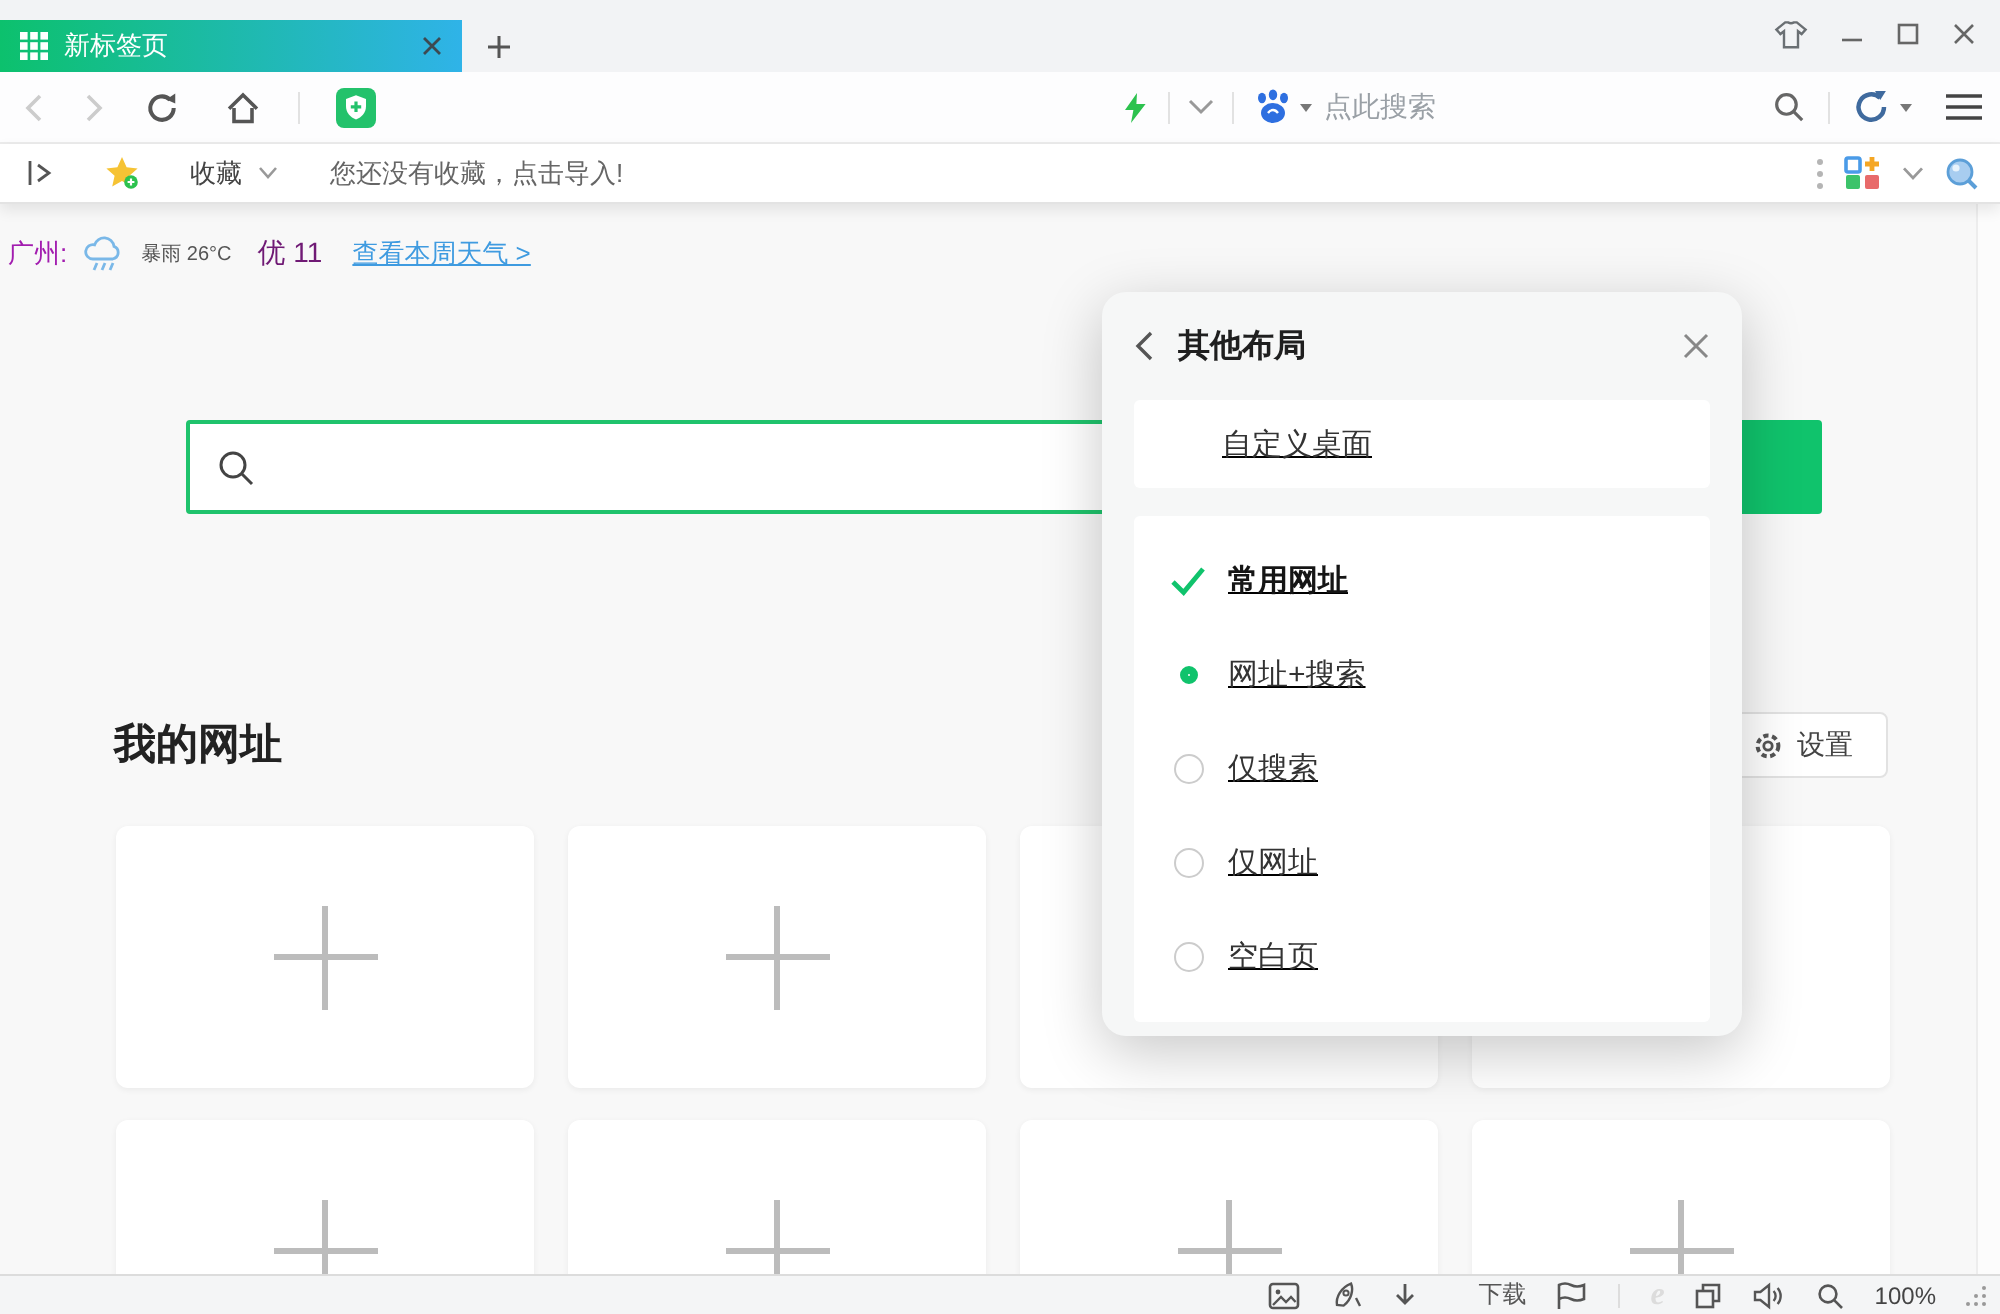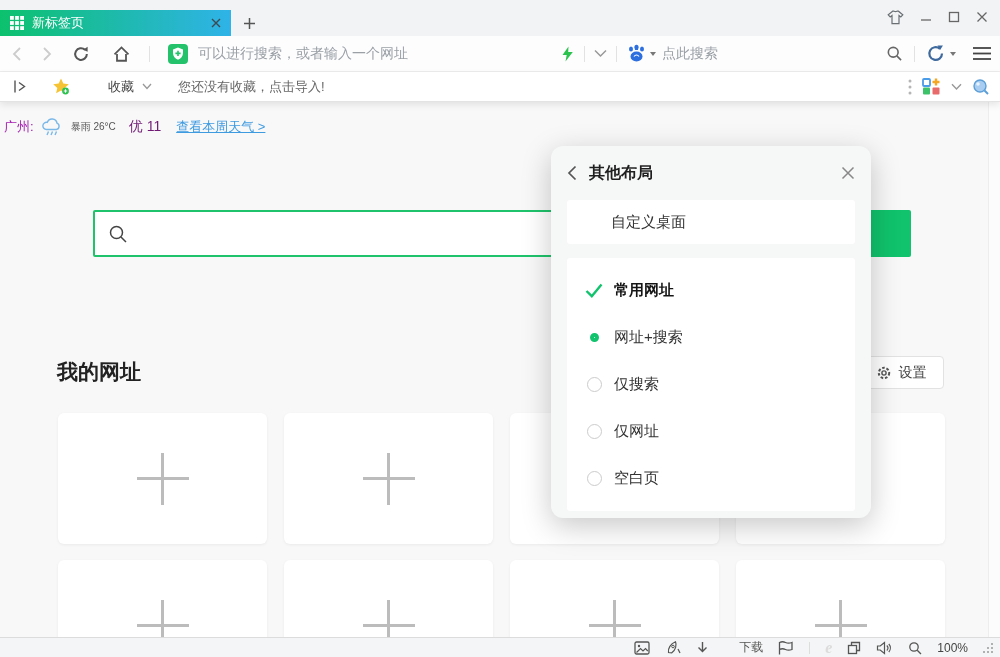--- a/index.html
+++ b/index.html
@@ -29,21 +29,21 @@
   .placeholder-text { color:#9aa0a6; font-size:14px; margin-left:10px; white-space:nowrap; }
   .hint-text { color:#9aa0a6; font-size:14px; margin-left:6px; }
   .caret { width:0; height:0; border-left:4px solid transparent; border-right:4px solid transparent;
            border-top:5px solid #777; }
   .caret.small { border-top-width:4px; border-left-width:3.5px; border-right-width:3.5px; }
 
   
   .bookmarks { position:absolute; top:72px; left:0; right:0; height:30px; background:#fff;
                border-bottom:1px solid #e3e3e3; box-shadow:0 3px 7px rgba(0,0,0,.09); z-index:10;
                display:flex; align-items:center; }
-  .bm-fav-label { font-size:13px; color:#444; margin-left:14px;padding-left:24px; }
+  .bm-fav-label { font-size:13px; color:#444; margin-left:1px;padding-left:24px; }
   .bm-hint { font-size:13px; color:#666; margin-left:26px; }
   .bm-right { margin-left:auto; display:flex; align-items:center; gap:10px; margin-right:10px; }
 
   
   .content { position:absolute; top:102px; left:0; right:0; bottom:20px; background:#f8f8f8; overflow:hidden; }
   .scroll-strip { position:absolute; right:0; top:0; bottom:0; width:12px; background:#fcfcfc;
                   border-left:1px solid #ededed; z-index:3; }
 
   .page-topbar { position:absolute; top:12px; left:0; right:24px; height:26px; }
   .weather { position:absolute; left:4px; top:0; height:26px; display:flex; align-items:center; gap:7px; }
@@ -73,21 +73,21 @@
   .plus::before, .plus::after { content:""; position:absolute; background:#bcbcbc; }
   .plus::before { left:0; top:24.5px; width:52px; height:3px; }
   .plus::after  { left:24.5px; top:0; width:3px; height:52px; }
 
   
   .popup { position:absolute; left:551px; top:44px; width:320px; height:372px; background:#f6f7f7;
            border-radius:12px; box-shadow:0 8px 30px rgba(0,0,0,.22); z-index:60; }
   .popup-header { height:54px; display:flex; align-items:center; padding:0 16px; }
   .popup-title { font-size:16px; font-weight:bold; color:#1f1f1f; margin-left:12px; }
   .popup-close { margin-left:auto; display:flex; }
-  .card { margin:0 16px; background:#fff; border-radius:3px; }
+  .card { margin:0 16px; background:#fff; border-radius:3px;text-decoration:underline; }
   .card-custom { height:44px; display:flex; align-items:center; }
   .card-custom-label { margin-left:44px; font-size:15px; color:#333; }
   .card-options { margin-top:14px; padding:9px 0; }
   .opt-row { height:47px; display:flex; align-items:center; padding:0 16px; cursor:pointer; }
   .opt-icon { width:22px; display:flex; justify-content:center; }
   .opt-label { margin-left:9px; font-size:15px; color:#333; }
   .opt-label.bold { font-weight:bold; color:#151515; }
   .radio-sel { width:9px; height:9px; border:4.5px solid var(--green); border-radius:50%; background:#fff; }
   .radio { width:15px; height:15px; border:1.5px solid #ccc; border-radius:50%; background:#fff; }
 
@@ -185,21 +185,20 @@
           </svg>
       </span>
       <span class="vsep" style="margin-left:18px"></span>
       <span style="margin-left:18px">
         <svg width="20" height="20" viewBox="0 0 20 20">
             <rect x="0" y="0" width="20" height="20" rx="4" fill="#23c26b"></rect>
             <path d="M10 3.6 L15 5.5 V9 C15 12.4 12.8 14.6 10 15.8 C7.2 14.6 5 12.4 5 9 V5.5 Z" fill="#fff"></path>
             <path d="M10 6.8 V12 M7.4 9.4 H12.6" stroke="#23c26b" stroke-width="1.6"></path>
           </svg>
       </span>
-      <span class="placeholder-text">可以进行搜索，或者输入一个网址</span>
     </div>
     <div class="tb-mid">
       <span>
         <svg width="15" height="16" viewBox="0 0 15 16">
             <polygon points="8.5,0.5 2.5,9 6.7,9 5.5,15.5 12.8,6 8.2,6" fill="#2cc24e"></polygon>
           </svg>
       </span>
       <span class="vsep" style="margin:0 9px"></span>
       <span>
         <svg width="13" height="9" viewBox="0 0 13 9">

